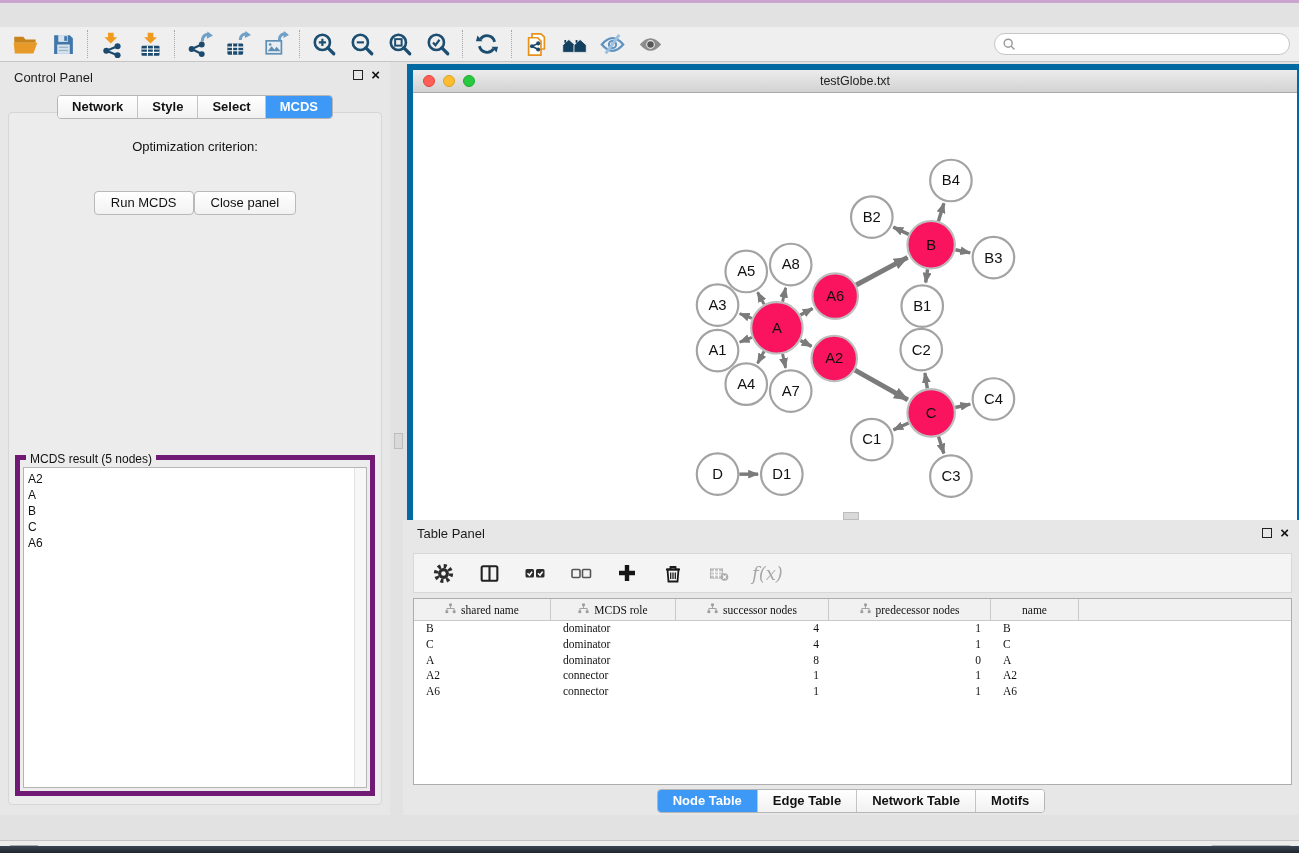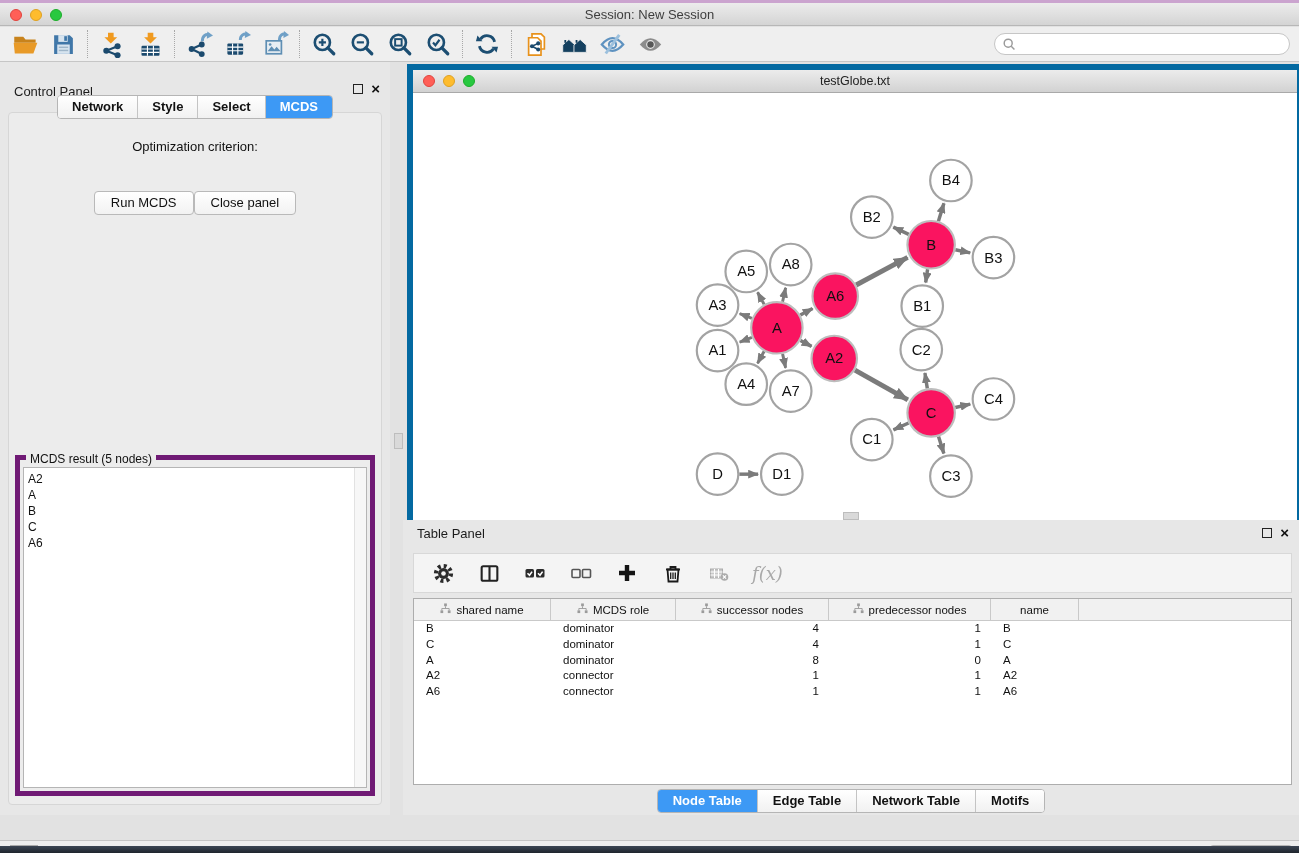--- a/index.html
+++ b/index.html
@@ -20,21 +20,21 @@
 
   .toolbar { position:absolute; left:0; top:27px; width:100%; height:35px; background:#efefef;
     border-bottom:1px solid #c6c6c6; display:flex; align-items:center; padding-left:6px; }
   .tbtn { width:38px; height:30px; display:flex; align-items:center; justify-content:center; }
   .tsep { height:28px; border-left:1px dotted #a8a8a8; margin:0 5px; }
   .searchbox { margin-left:auto; margin-right:9px; width:296px; height:22px; background:#fff;
     border:1px solid #c6c6c6; border-radius:11px; display:flex; align-items:center; padding-left:6px; }
 
   
   .control-panel { position:absolute; left:0; top:62px; width:390px; height:753px; background:#e7e7e7; }
-  .cp-head { position:relative; height:30px; padding:8px 14px 0; font-size:13px; color:#1c1c1c;margin-top:14px; }
+  .cp-head { position:relative; height:30px; padding:8px 14px 0; font-size:13px; color:#1c1c1c; }
   .panel-icons { position:absolute; right:10px; top:8px; display:flex; gap:8px; align-items:center; }
   .float-ico { width:10px; height:10px; border:1.6px solid #222; }
   .close-ico { font-size:15px; font-weight:bold; color:#111; line-height:10px; }
   .cp-tabs { position:absolute; left:0; right:0; top:33px; display:flex; justify-content:center; z-index:3; }
   .seg { display:flex; border:1px solid #b5b5b5; border-radius:4px; overflow:hidden; background:#fff;font-weight:bold; }
   .seg .tab { height:22px; padding:0 14px; font-size:13px; color:#111; line-height:22px;
     background:linear-gradient(#ffffff,#f1f1f1); border-right:1px solid #c4c4c4; }
   .seg .tab:last-child { border-right:none; }
   .seg .tab.active { background:#3d99f5; color:#fff; }
   .cp-inner { position:absolute; left:8px; right:8px; top:50px; bottom:10px; background:#ececec;
@@ -80,21 +80,21 @@
   .resize-grip { position:absolute; right:1px; bottom:1px; }
 
   
   .table-panel { position:absolute; left:403px; top:520px; width:896px; height:295px; background:#e7e7e7; }
   .tp-head { position:relative; height:28px; padding:6px 14px 0; font-size:13px; color:#1c1c1c; }
   .tp-toolbar { position:absolute; left:10px; right:7px; top:33px; height:40px; background:#f4f4f4;
     border:1px solid #d8d8d8; display:flex; align-items:center; gap:20px; padding-left:16px; }
   .tp-toolbar .ticon { width:26px; height:26px; display:flex; align-items:center; justify-content:center; }
   .fx { font-family:"DejaVu Serif",serif; font-style:italic; font-size:18px; color:#a9a9a9; }
   .datatable { position:absolute; left:10px; right:7px; top:78px; height:187px; background:#fff;
-    border:1px solid #adadad; overflow:hidden; font-size:11.5px; color:#111; }
+    border:1px solid #adadad; overflow:hidden; font-size:11.5px; color:#111;font-family:Liberation Serif, serif; }
   .dt-head { display:grid; grid-template-columns:137px 125px 153px 162px 88px 1fr; height:22px;
     background:#f1f1f1; border-bottom:1px solid #c9c9c9; }
   .dt-head .th { display:flex; align-items:center; justify-content:center; gap:5px;
     border-right:1px solid #c9c9c9; overflow:hidden; }
   .dt-head .th:last-child { border-right:none; }
   .dt-body .tr { display:grid; grid-template-columns:137px 125px 153px 162px 88px 1fr; height:15.8px; }
   .td { line-height:15.8px; white-space:nowrap; overflow:hidden; }
   .td.l { padding-left:12px; text-align:left; }
   .td.r { padding-right:10px; text-align:right; }
   .tp-tabs { position:absolute; left:0; right:0; top:269px; display:flex; justify-content:center; }
@@ -111,28 +111,20 @@
   .mem-dot { width:11px; height:11px; border-radius:50%; background:#1fa51f; }
   .desktop-bottom { position:absolute; left:0; top:846px; width:100%; height:7px;
     background:linear-gradient(#3a4452,#1f252d); }
 </style>
 </head>
 <body>
 
 <div class="app">
   <div class="desktop-top"></div>
 
-  <div class="titlebar">
-    <div class="traffic">
-      <span class="tl r"></span>
-      <span class="tl y"></span>
-      <span class="tl g"></span>
-    </div>
-    <div class="title">Session: New Session</div>
-  </div>
 
   <div class="toolbar">
     <span class="tbtn">
       <svg viewBox="0 0 24 24" width="27" height="27">
           <path d="M2 5h8l2 2.5h9v3H2z" fill="#c8831c"></path>
           <path d="M1.5 10.5h21L19 20H2.5z" fill="#e89a28"></path>
         </svg>
     </span>
     <span class="tbtn">
       <svg viewBox="0 0 24 24" width="25" height="25">

